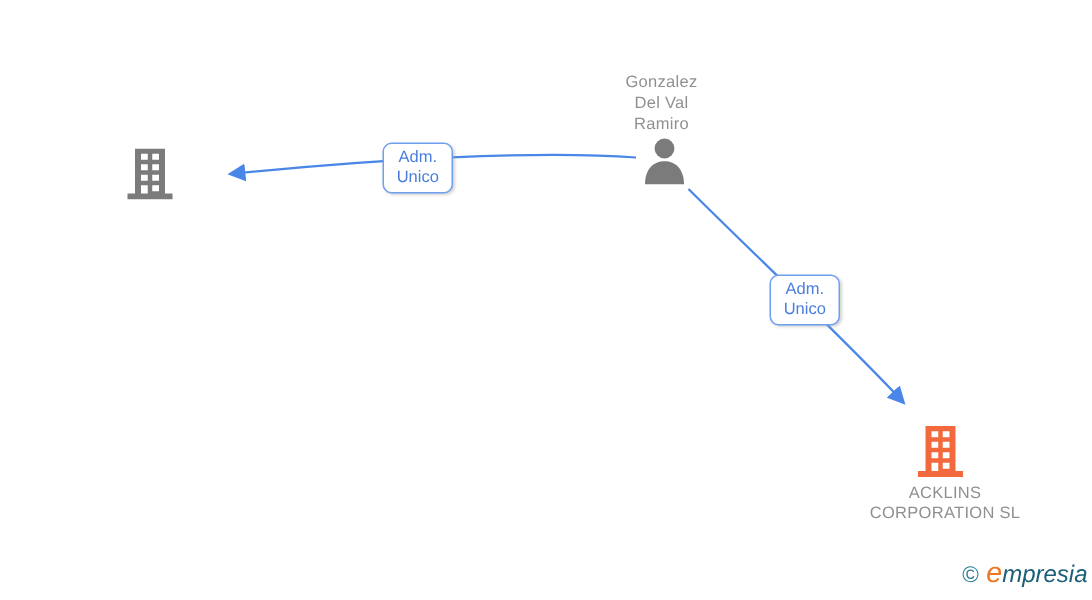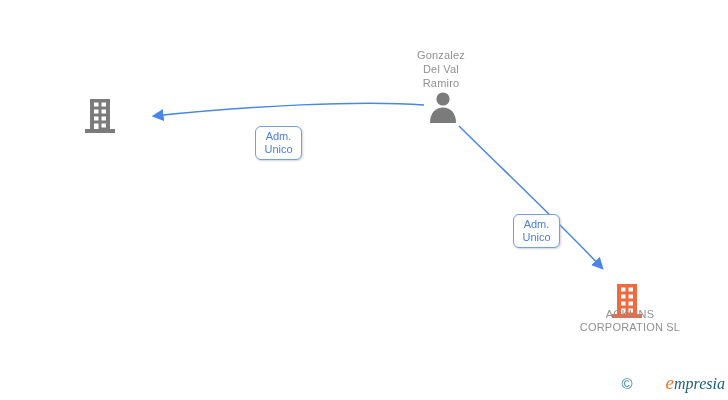--- a/index.html
+++ b/index.html
@@ -46,43 +46,41 @@
     width: 39px;
     padding: 3px 3px;
     background: #ffffff;
     border: 1.5px solid #6fa0ee;
     border-radius: 6px;
     box-shadow: 1px 1px 2px rgba(160,160,160,0.45);
     color: #4a7ddd;
     font-size: 11px;
     line-height: 13px;
     text-align: center;
-    margin-top: 31px;
   }
   .footer-logo {
     position: absolute;
     z-index: 2;
     right: 3px;
     top: 372px;
     display: flex;
     align-items: baseline;
     gap: 5px;
     cursor: pointer;
   }
   .footer-logo .copy {
     color: #2b7f96;
     font-size: 15px;
     font-family: "Liberation Sans", sans-serif;
   }
   .footer-logo .brand {
-    font-family: Liberation Serif, serif;
+    font-family: Liberation Sans, sans-serif;
     font-style: italic;
     font-size: 16px;
     color: #1c5f78;
-    margin-left: 28px;
   }
   .footer-logo .brand .initial {
     color: #ee7522;
     font-size: 19px;
   }
 </style>
 </head>
 <body>
 
 <div class="canvas">
@@ -134,20 +132,20 @@
         <rect x="17.5" y="3.5" width="4.5" height="4"></rect>
         <rect x="10" y="10.5" width="4.5" height="4"></rect>
         <rect x="17.5" y="10.5" width="4.5" height="4"></rect>
         <rect x="10" y="17.5" width="4.5" height="4"></rect>
         <rect x="17.5" y="17.5" width="4.5" height="4"></rect>
         <rect x="10" y="24.5" width="4.5" height="5.5"></rect>
         <rect x="17.5" y="24.5" width="4.5" height="4"></rect>
       </g>
     </svg>
   </div>
-  <div class="node-label" style="left:574px; top:308px; width:112px;">ACKLINS CORPORATION SL</div>
+  <div class="node-label" style="left:574px; top:323px; width:112px;">ACKLINS CORPORATION SL</div>
 
   <div class="footer-logo">
     <span class="copy">©</span>
     <span class="brand"><span class="initial">e</span><span>mpresia</span></span>
   </div>
 
 </div>
 
 </body></html>

